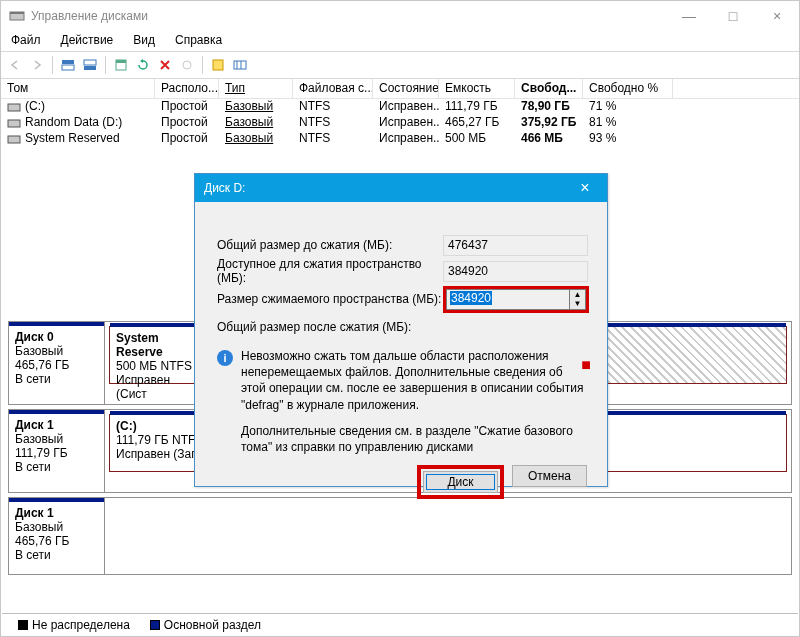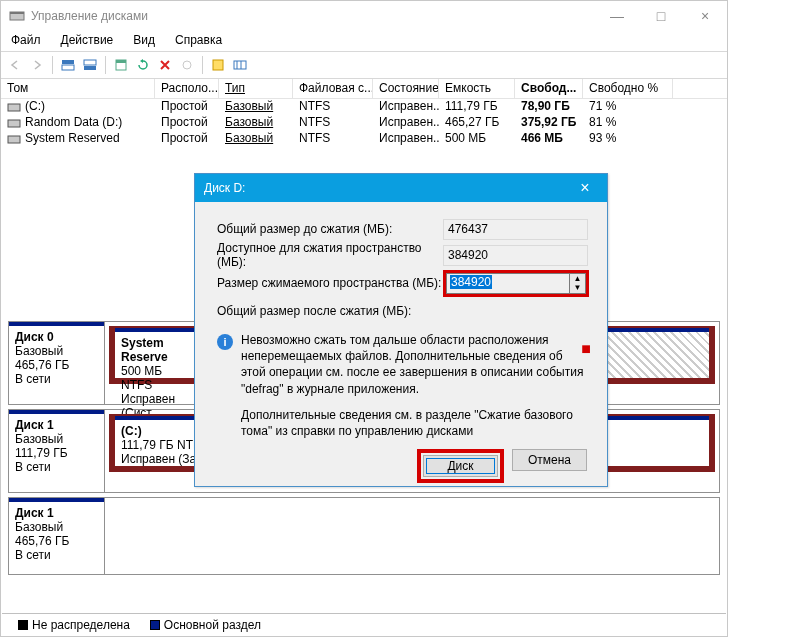--- a/index.html
+++ b/index.html
@@ -1,17 +1,17 @@
 <!DOCTYPE html>
 <html><head>
 <meta charset="utf-8">
 <style>
   * { box-sizing: border-box; margin: 0; padding: 0; }
   html, body { width: 800px; height: 637px; background: #fff; font-family: "Segoe UI", Tahoma, sans-serif; font-size: 12px; color: #000; overflow: hidden; }
-  .main-border { width: 728px; height: 637px; border: 1px solid #c8c8c8; position: relative; background: #fff; }
+  .main-border { width: 800px; height: 637px; border: 1px solid #c8c8c8; position: relative; background: #fff; }
 
   
   .titlebar { height: 30px; display: flex; align-items: center; padding-left: 8px; color: #888; }
   .titlebar .icon { width: 16px; height: 16px; margin-right: 6px; display: inline-block; }
   .winctl { margin-left: auto; display: flex; }
   .winctl div { width: 44px; height: 30px; display: flex; align-items: center; justify-content: center; color: #888; font-size: 14px; }
 
   
   .menubar { height: 20px; padding: 0 8px; display: flex; gap: 16px; font-size: 12px; }
   .menubar span { padding: 2px 2px; }
@@ -40,34 +40,34 @@
 
   .drv-icon { display:inline-block; width:14px; height:12px; vertical-align:middle; margin-right:4px; }
 
   
   .disks-area { position: absolute; left: 1px; right: 1px; top: 316px; }
   .disk-panel { border: 1px solid #909090; margin: 4px 6px; display:flex; height: 84px; background:#fff; }
   .disk-left { width: 96px; border-right: 1px solid #909090; padding: 4px 6px; font-size: 12px; background:#fff; }
   .disk-left .stripe { height: 4px; background: #001b87; margin: -4px -6px 4px -6px; }
   .disk-left b { font-weight: 700; }
   .disk-right { flex:1; position:relative; }
-  .part-box { position:absolute; top:4px; bottom:20px; border:6px solid #7f1d1d; padding:0 6px; font-size:12px; }
+  .part-box { position:absolute; top:4px; bottom:20px; border:1px solid #7f1d1d; padding:0 6px; font-size:12px; }
   .part-box .pstripe { height:4px; background:#001b87; margin:-4px -6px 4px -6px; }
   .part-box.hatch { background-image: repeating-linear-gradient(45deg,#ccc 0,#ccc 2px,#fff 2px,#fff 6px); }
   .part-box .name { font-weight:700; }
 
   
   .legend { position:absolute; left:1px; right:1px; bottom:1px; height:22px; border-top:1px solid #c0c0c0; display:flex; align-items:center; padding:0 16px; gap:20px; font-size:12px; }
   .legend .sw { display:inline-block; width:10px; height:10px; vertical-align:middle; margin-right:4px; border:1px solid #000; }
 
   
   .dialog { position:absolute; left:193px; top:172px; width:414px; height:314px; background:#f0f0f0; border:1px solid #4a90c8; box-shadow: 1px 1px 2px rgba(0,0,0,.15); }
   .dlg-title { height:28px; background:#0a9ee0; color:#fff; display:flex; align-items:center; padding:0 9px; font-size:12px; }
   .dlg-close { margin-left:auto; width:26px; text-align:center; font-size:16px; }
-  .dlg-body { padding: 14px 18px 26px 22px; font-size:12px; }
+  .dlg-body { padding: 14px 18px 26px 22px; font-size:12px;margin-top:16px; }
   .field-row { display:flex; height:26px; align-items:center; }
   .field-row .lbl { flex:1; }
   .field-row .val { width:146px; }
   .ro { border:1px solid #dadada; background:#f0f0f0; height:21px; padding:2px 4px; width:145px; color:#000; }
   .spin-wrap { display:flex; border:3px solid #d40000; height:27px; }
   .spin-input { flex:1; border:1px solid #7a7a7a; padding:1px 3px; font-size:12px; }
   .spin-input .sel { background:#0078d7; color:#fff; padding:0 1px; }
   .spin-btns { width:16px; display:flex; flex-direction:column; border:1px solid #7a7a7a; border-left:none; background:#e9e9e9; }
   .spin-btns div { flex:1; font-size:8px; display:flex; align-items:center; justify-content:center; }
   .info-row { display:flex; margin-top:8px; gap:8px; line-height:1.35; }

